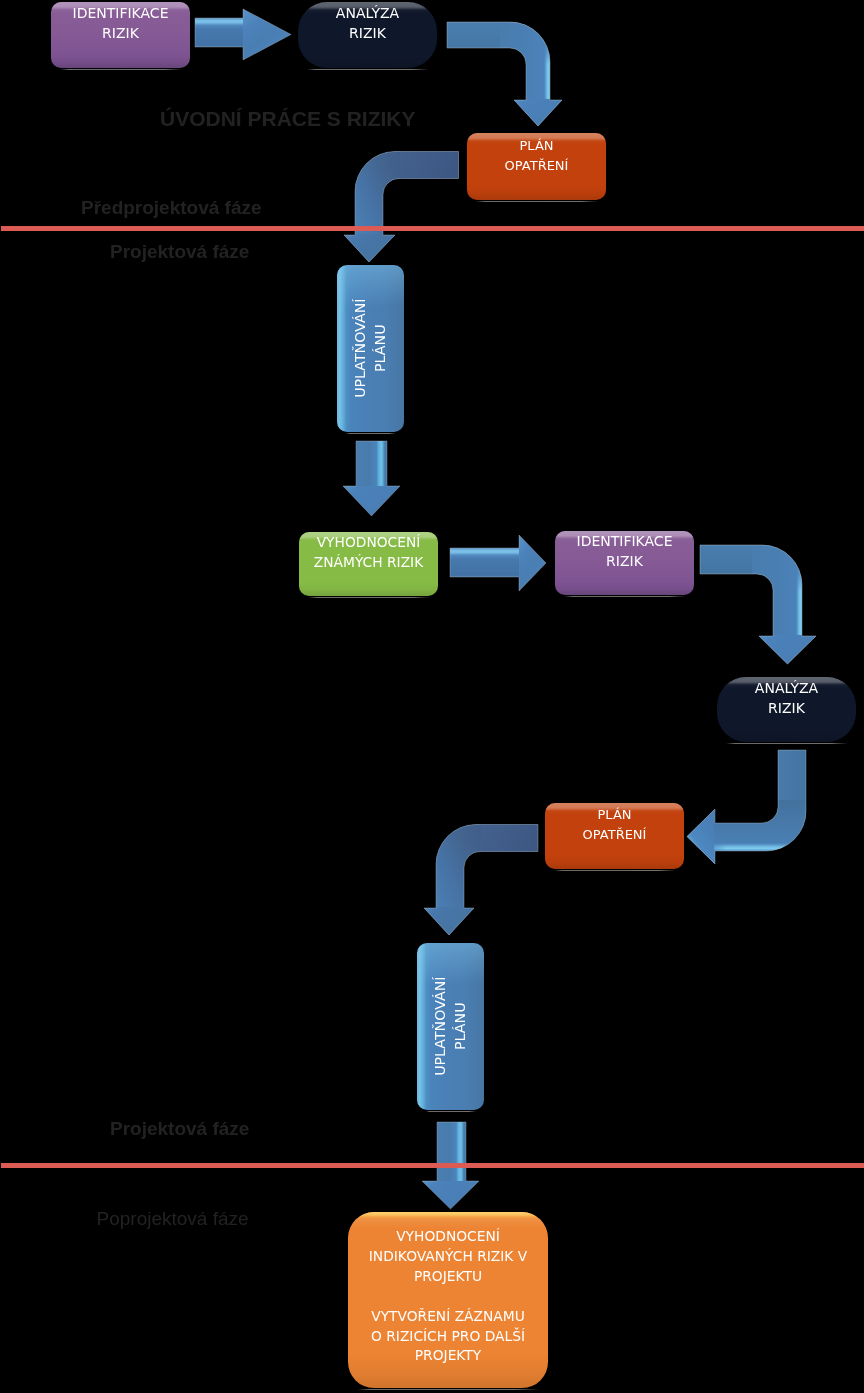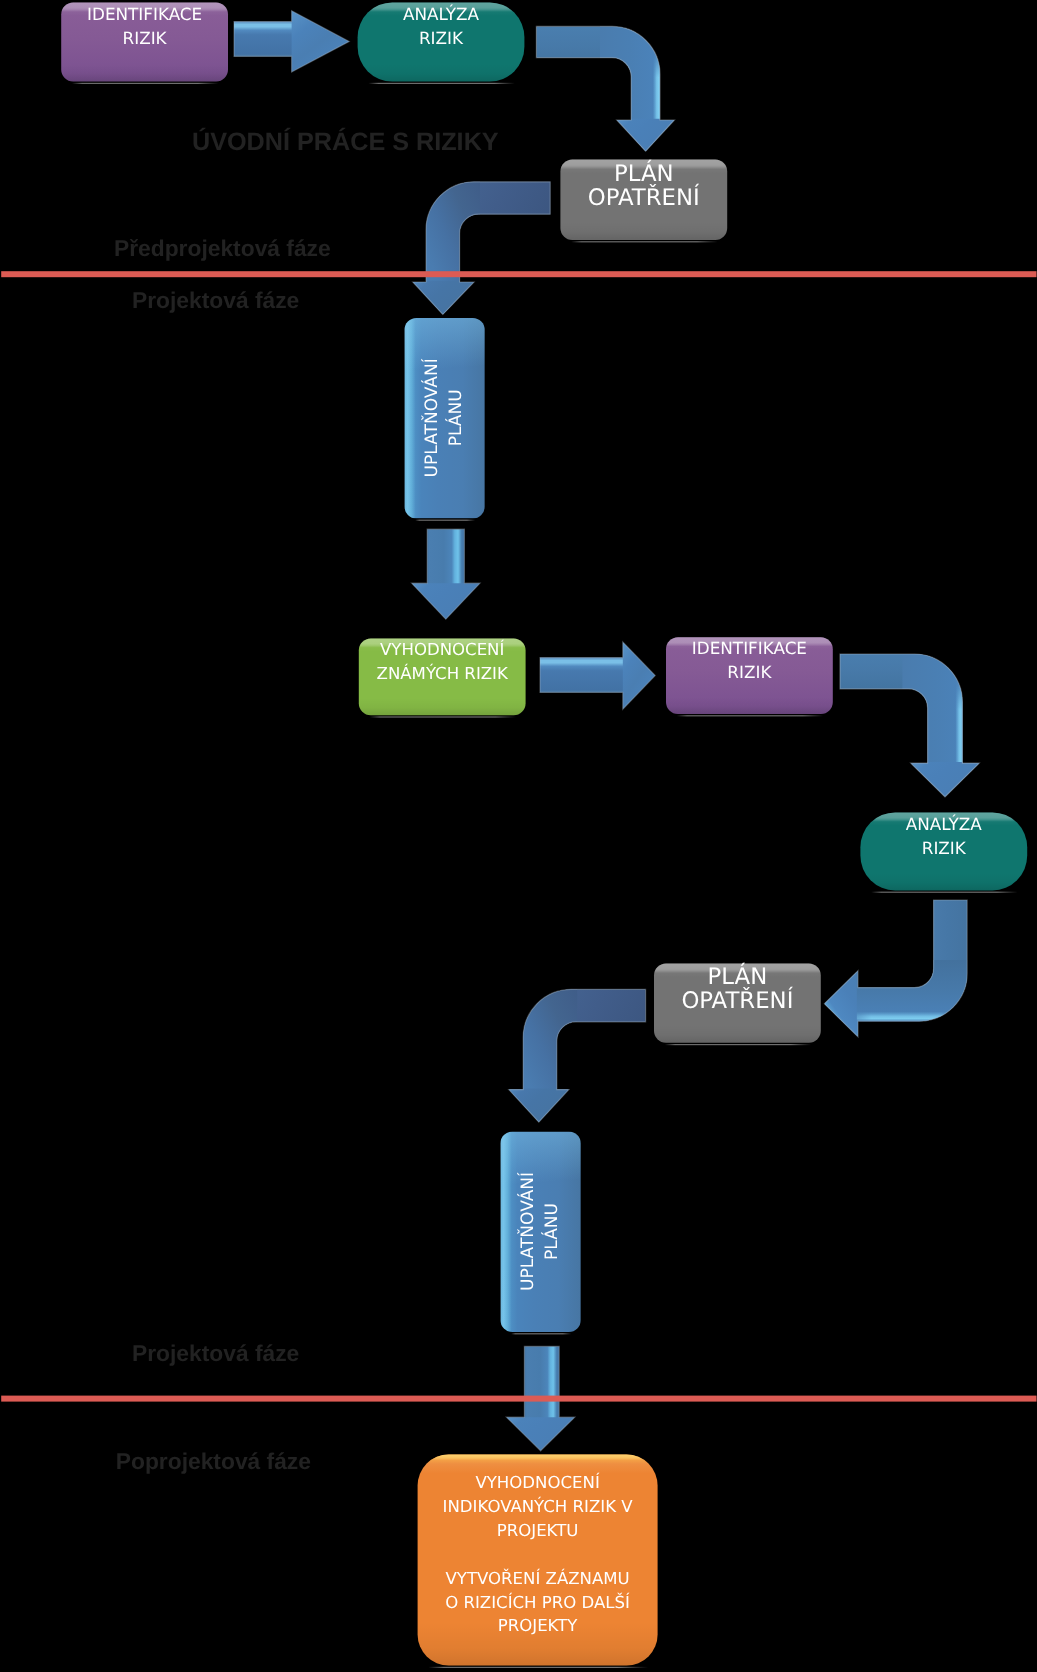--- a/index.html
+++ b/index.html
@@ -33,22 +33,22 @@
                  rgba(255,255,255,.30) 7%,
                  rgba(255,255,255,.22) 9%,
                  rgba(255,255,255,.03) 12%,
                  rgba(255,255,255,0) 17%,
                  rgba(0,0,0,0) 78%,
                  rgba(0,0,0,.04) 90%,
                  rgba(0,0,0,.13) 100%);
                pointer-events:none;}
 
   .nd-purple{background:linear-gradient(180deg,#8a5e98 0%,#855a95 45%,#7c5291 88%,#774f8d 100%);font-size:14px;line-height:20px;}
-  .nd-red   {background:#0f766e;font-size:14px;line-height:20px;border-radius:29px;}
-  .nd-teal  {background:#737373;font-size:19px;line-height:20px;}
+  .nd-red   {background:#0f172a;font-size:14px;line-height:20px;border-radius:29px;}
+  .nd-teal  {background:#c2410c;font-size:13px;line-height:20px;align-items:flex-end;}
   .nd-green {background:#86bb46;font-size:13.8px;line-height:20px;}
   .nd-orange{background:#ed8433;font-size:13.8px;line-height:19.9px;}
   .nd-blue  {background:
                  linear-gradient(176deg, rgba(126,196,234,.45) 0%, rgba(126,196,234,0) 26%),
                  linear-gradient(90deg,
                  #5cafdb 0%,#6bbfe8 4%,#5cacd8 9%,
                  #4d8ec3 14%,#4a84bb 21%,#4a80b6 42%,
                  #4a7eb2 72%,#4776a3 100%);
              font-size:14.2px;line-height:20.2px;}
   .nd-blue::after{background:linear-gradient(90deg,
@@ -382,24 +382,24 @@
     <path d="M437,1122 L466,1122 L466,1182 L437,1182 Z" fill="url(#gV)"></path>
     <path d="M422,1181 L479,1181 L450.5,1209 Z" fill="url(#gHeadDown)"></path>
     <path d="M437,1122 L466,1122 L466,1181 L479,1181 L450.5,1209 L422,1181 L437,1181 Z" fill="none" stroke="#aab8c6" stroke-opacity="0.38" stroke-width="1"></path>
   </g>
 </svg>
 
 <div class="divider" style="top:226px;width:863px;height:5px;background:#dc5b54;"></div>
 <div class="divider" style="top:1163px;width:863px;height:5px;background:#dc5b54;"></div>
 
 <div class="phase" style="left:160px;top:108.6px;font-size:21px;font-weight:700;line-height:19px;">ÚVODNÍ PRÁCE S RIZIKY</div>
-<div class="phase" style="left:95px;top:196.4px;font-size:19px;font-weight:700;line-height:24px;">Předprojektová fáze</div>
+<div class="phase" style="left:81px;top:196.4px;font-size:19px;font-weight:700;line-height:24px;">Předprojektová fáze</div>
 <div class="phase" style="left:110px;top:240.3px;font-size:19px;font-weight:700;line-height:24px;">Projektová fáze</div>
 <div class="phase" style="left:110px;top:1117.3px;font-size:19px;font-weight:700;line-height:24px;">Projektová fáze</div>
-<div class="phase" style="left:96.5px;top:1207.3px;font-size:19px;font-weight:700;line-height:24px;">Poprojektová fáze</div>
+<div class="phase" style="left:96.5px;top:1207.3px;font-size:19px;font-weight:400;line-height:24px;">Poprojektová fáze</div>
 
 <div class="node nd-purple" style="left:51px;top:2px;width:139px;height:66px;">
   <span class="lbl">IDENTIFIKACE
 RIZIK</span>
 </div>
 
 <div class="node nd-red" style="left:298px;top:2px;width:139px;height:66px;">
   <span class="lbl">ANALÝZA
 RIZIK</span>
 </div>

